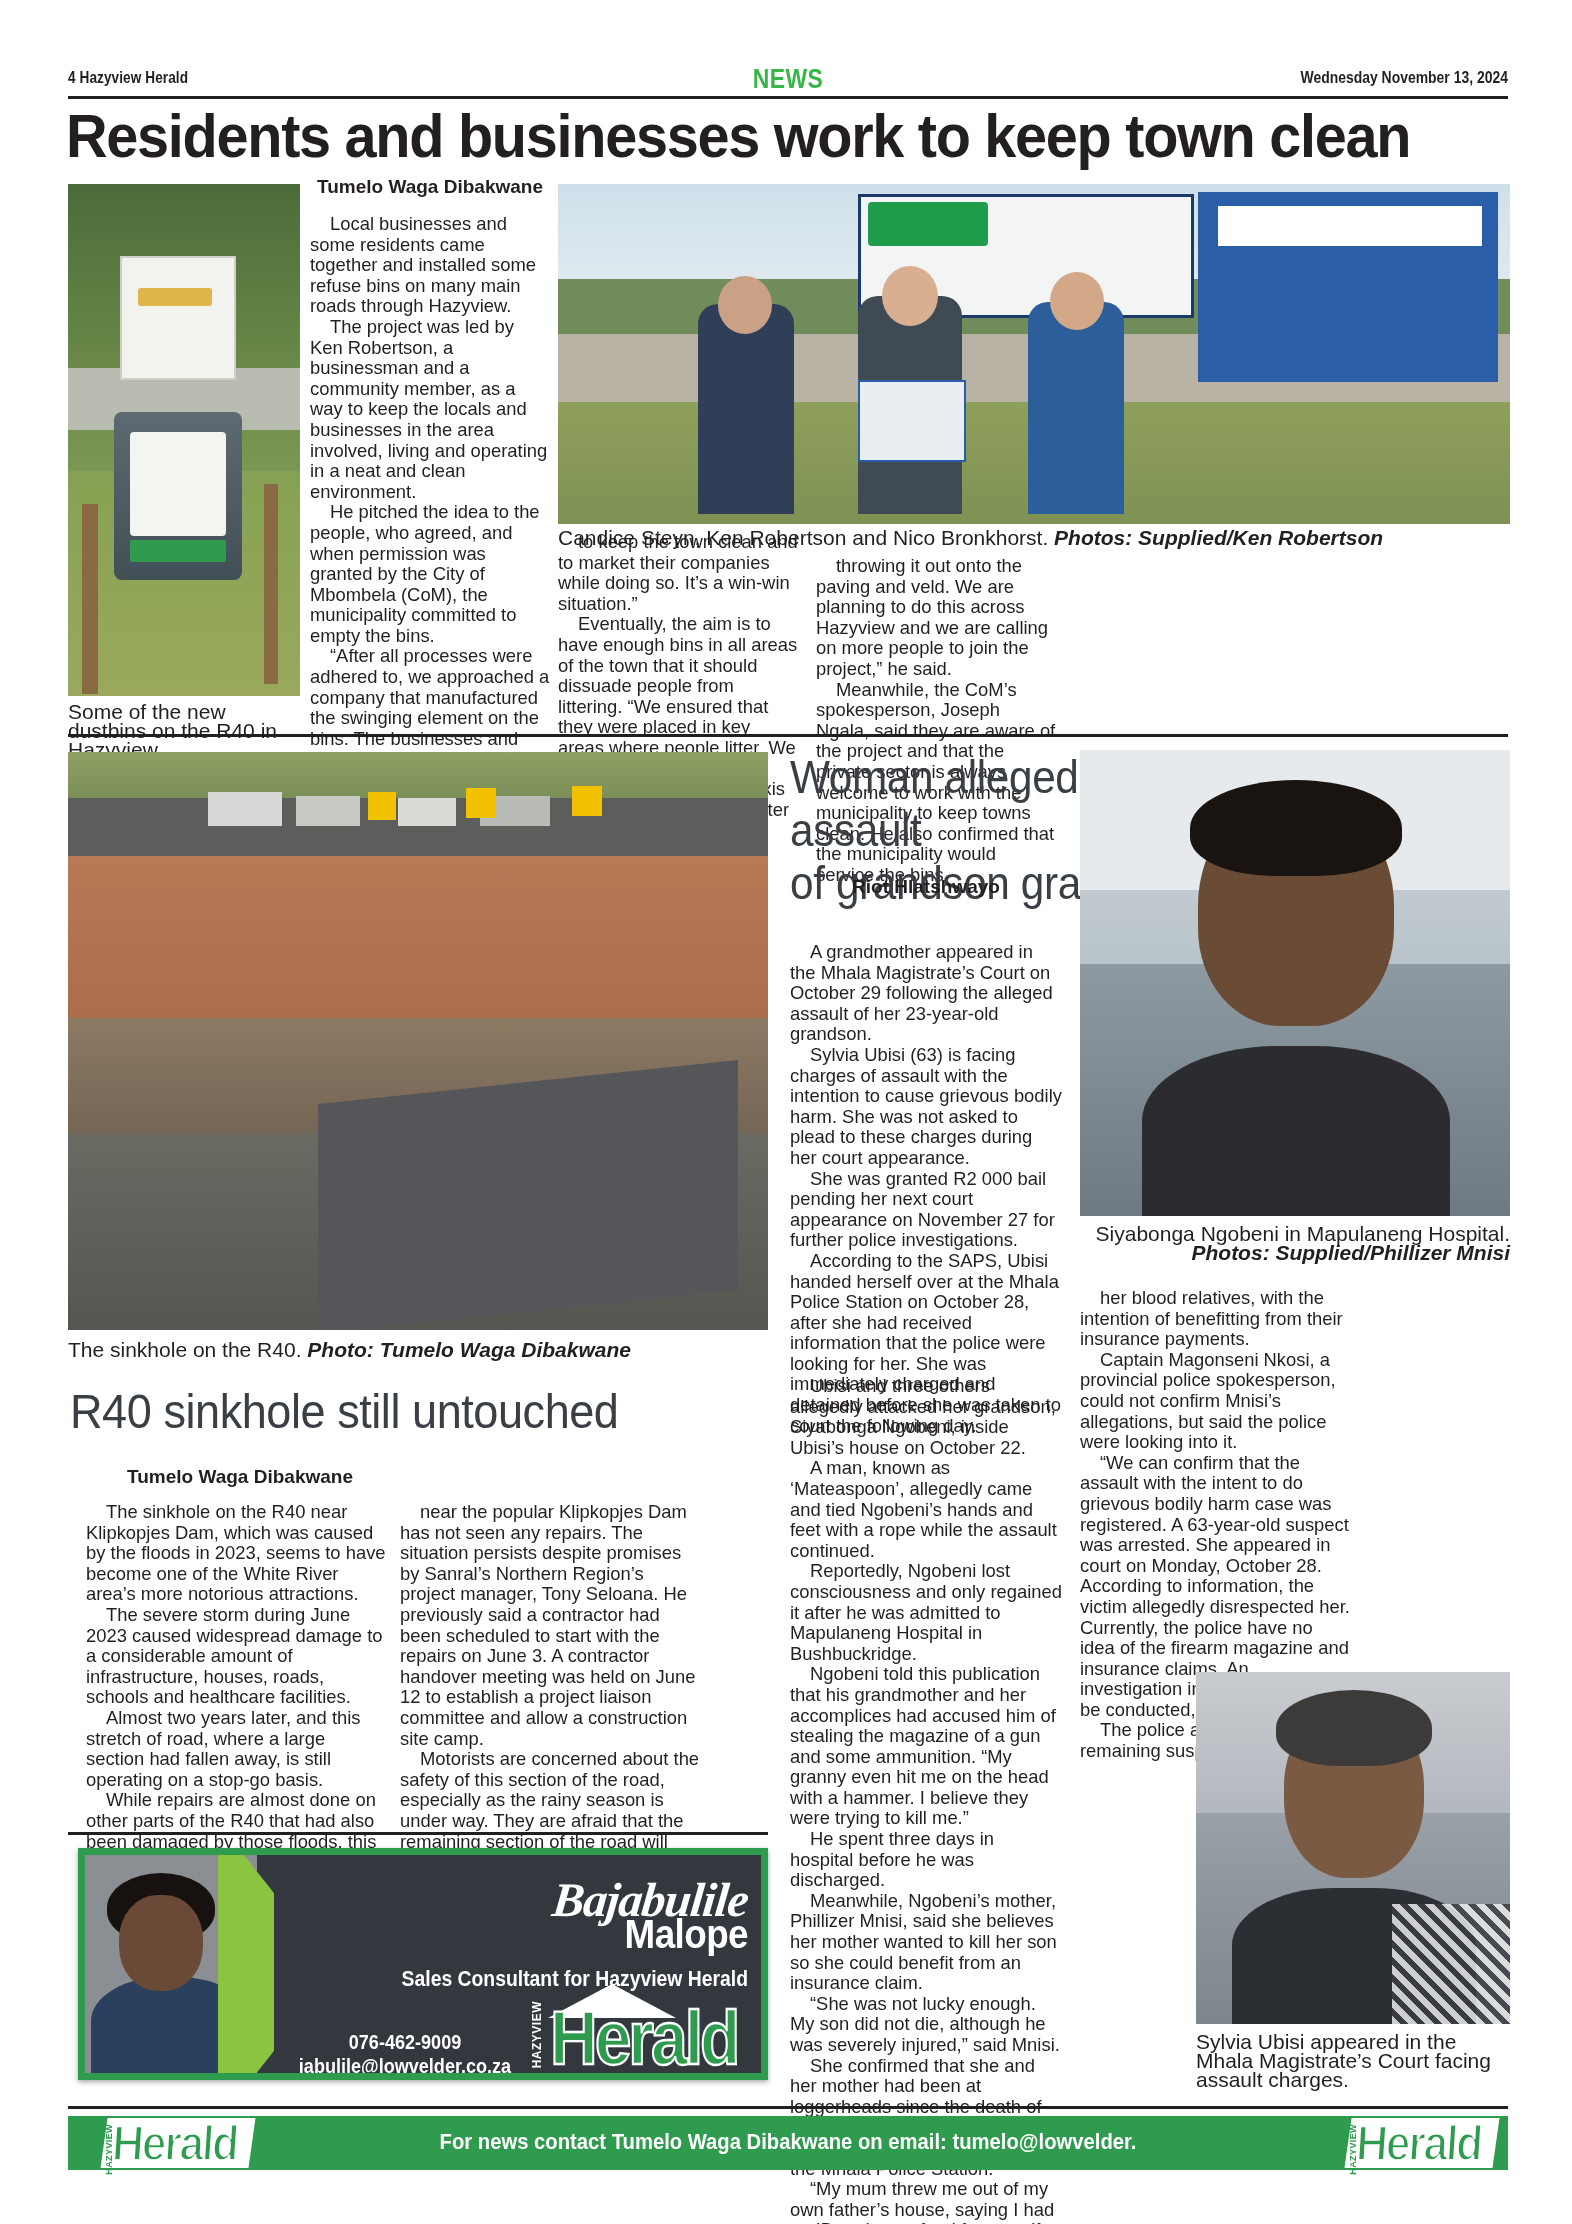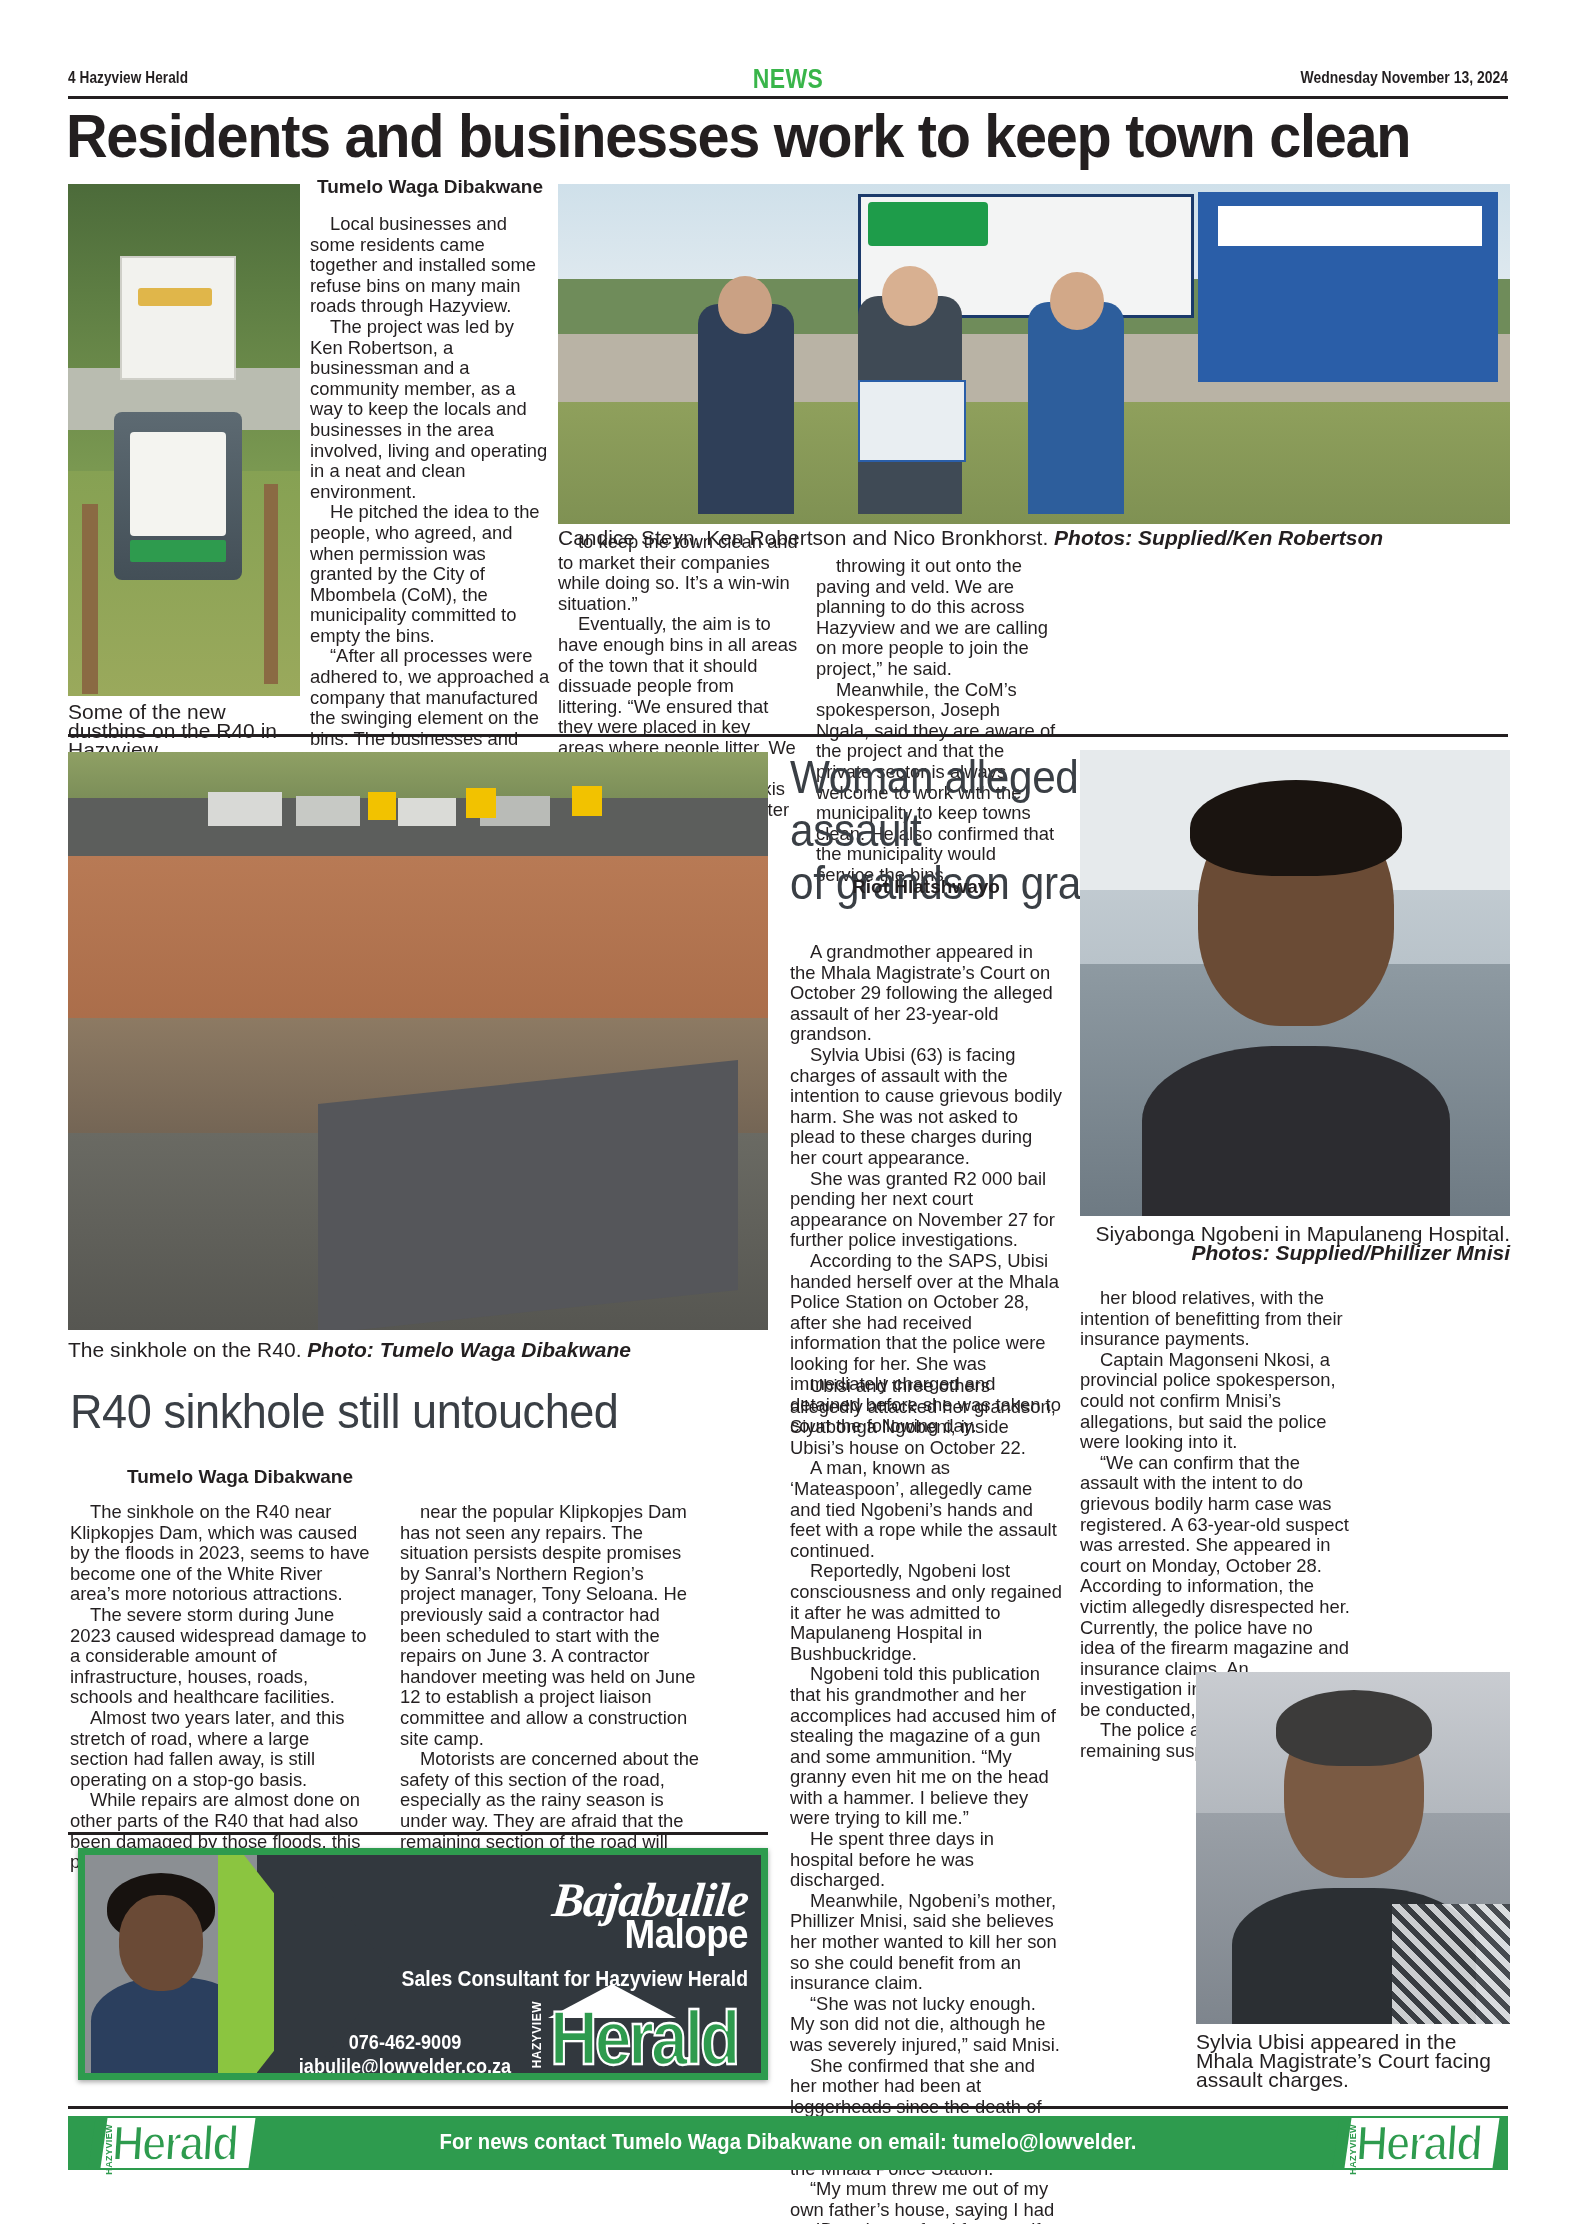--- a/index.html
+++ b/index.html
@@ -55,21 +55,21 @@
   #a3-byline{position:absolute;left:790px;top:876px;width:272px;}
   #a3-col1{position:absolute;left:790px;top:908px;width:272px;height:458px;margin-top:34px;}
   #a3-photo{left:1080px;top:750px;width:430px;height:466px;}
   #a3-photocap{position:absolute;left:1080px;top:1224px;width:430px;text-align:right;}
 
   
   #a4-headline{position:absolute;left:70px;top:1384px;width:700px;font-family:"Liberation Sans",sans-serif;
                font-weight:300;font-size:49px;line-height:54px;color:#3a3f45;transform:scaleX(.92);
                transform-origin:left top;letter-spacing:-.5px;}
   #a4-byline{position:absolute;left:70px;top:1466px;width:340px;}
-  #a4-col1{position:absolute;left:70px;top:1502px;width:300px;height:322px;}
+  #a4-col1{position:absolute;left:86px;top:1502px;width:300px;height:322px;}
   #a4-col2{position:absolute;left:400px;top:1502px;width:300px;height:322px;}
 
   .rule-2{position:absolute;left:68px;top:1832px;width:700px;height:3px;background:#231f20;}
 
   
   #ad{position:absolute;left:78px;top:1848px;width:690px;height:232px;background:#32383e;overflow:hidden;
       box-shadow:0 2px 5px rgba(0,0,0,.35);}
   #ad .ad-border{position:absolute;inset:0;border:7px solid #2e9b4e;box-sizing:border-box;}
   #ad .ad-photo{position:absolute;left:7px;top:7px;width:172px;bottom:7px;background:#8b8f93;overflow:hidden;}
   #ad .ad-photo .face{position:absolute;left:34px;top:40px;width:84px;height:96px;border-radius:46%;background:#6a4a36;}

